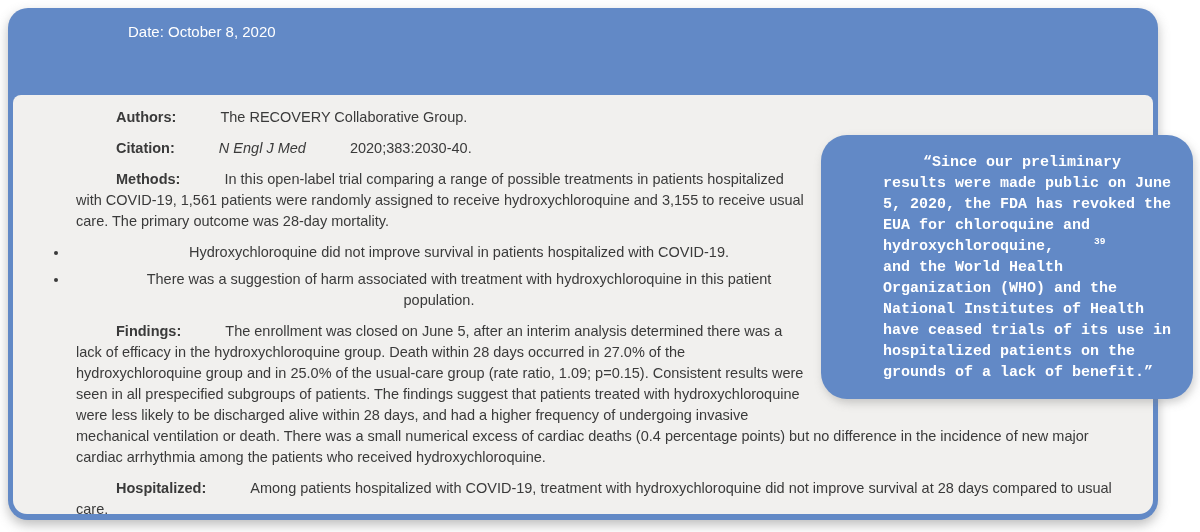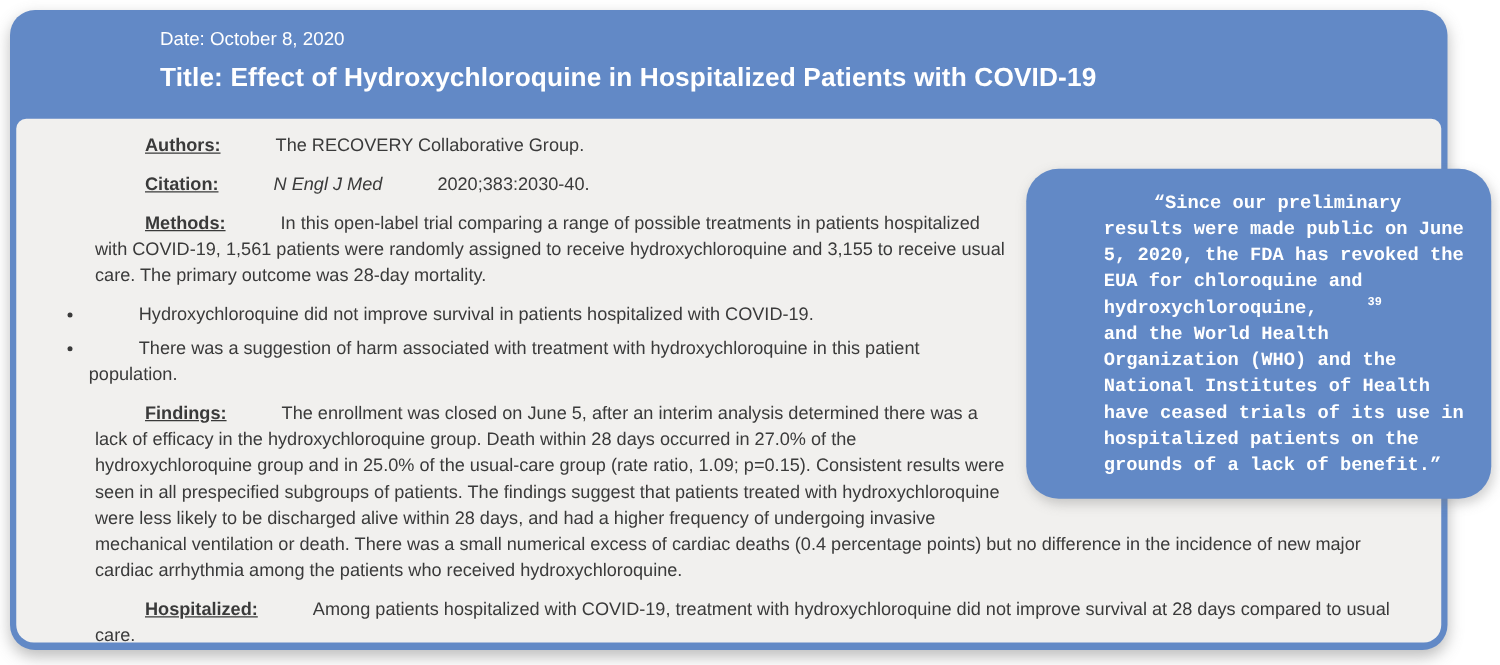--- a/index.html
+++ b/index.html
@@ -60,35 +60,34 @@
     font-size:15px;line-height:21px;
     border-radius:26px;
     padding:17px 21px 16px 22px;
     box-shadow:2px 4px 9px rgba(120,120,120,.35);
   }
   .callout p{margin:0;font-family:Liberation Mono, monospace;}
   .callout sup{font-size:9.5px;line-height:0;vertical-align:super;}
 
   p.para{margin:0 0 10px 0;}
   p.qt-label{margin:0 0 4px 0;}
-  strong.lbl{font-weight:700;text-decoration:underline;}
+  strong.lbl{font-weight:700;}
   em.jrnl{}
 
   ul.qt{margin:0 0 10px 0;padding:0 0 0 33px;list-style:disc;}
-  ul.qt li{margin:0 0 6px 0;padding-left:2px;}
+  ul.qt li{margin:0 0 6px 0;padding-left:2px;text-align:center;}
 </style>
 </head>
 <body>
 
 <div class="stage">
   <div class="card">
 
     <div class="card-header">
       <div class="hdr-date">Date: October 8, 2020</div>
-      <h1 class="hdr-title">Title: Effect of Hydroxychloroquine in Hospitalized Patients with COVID-19</h1>
     </div>
 
     <div class="panel">
 
       <aside class="callout">
         <p><span>“Since our preliminary results were made public on June 5, 2020, the FDA has revoked the EUA for chloroquine and hydroxychloroquine,</span><sup>39</sup><span> and the World Health Organization (WHO) and the National Institutes of Health have ceased trials of its use in hospitalized patients on the grounds of a lack of benefit.”</span></p>
       </aside>
 
       <p class="para"><strong class="lbl">Authors:</strong> <span>The RECOVERY Collaborative Group.</span></p>
 

